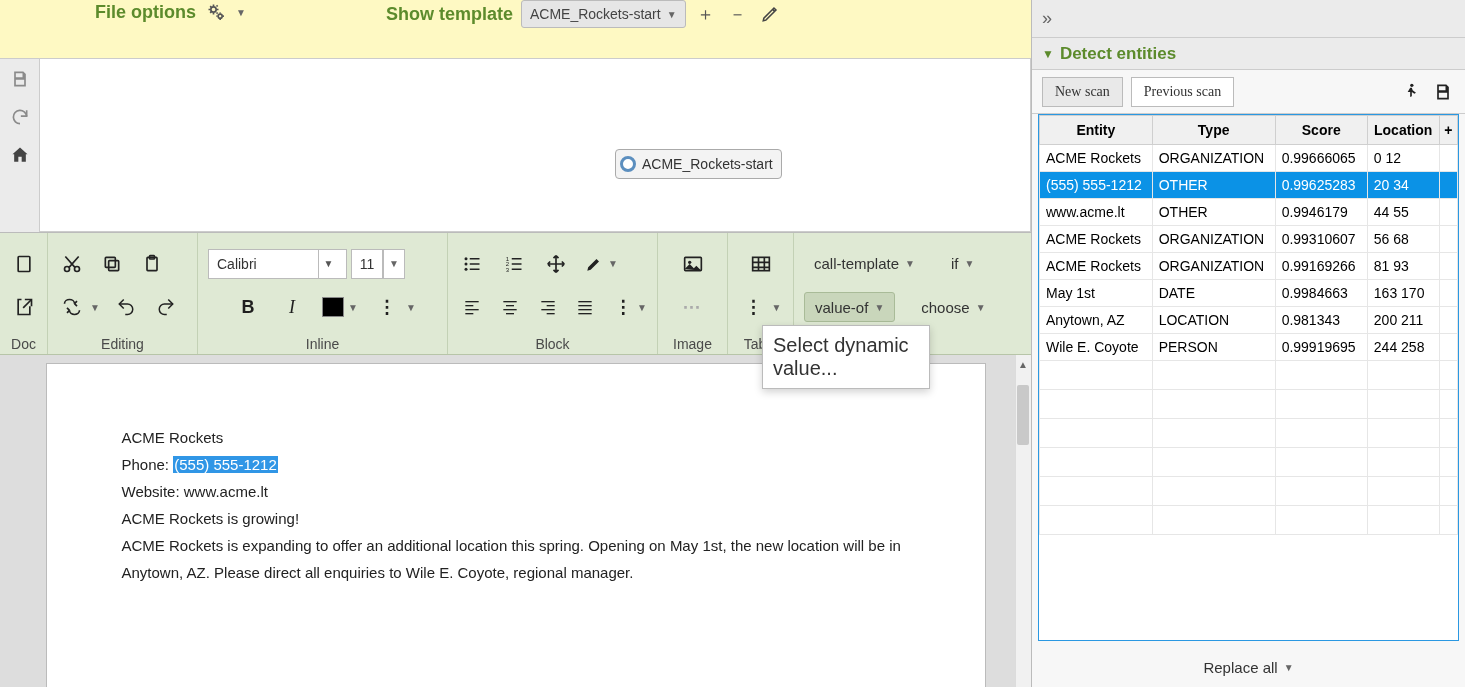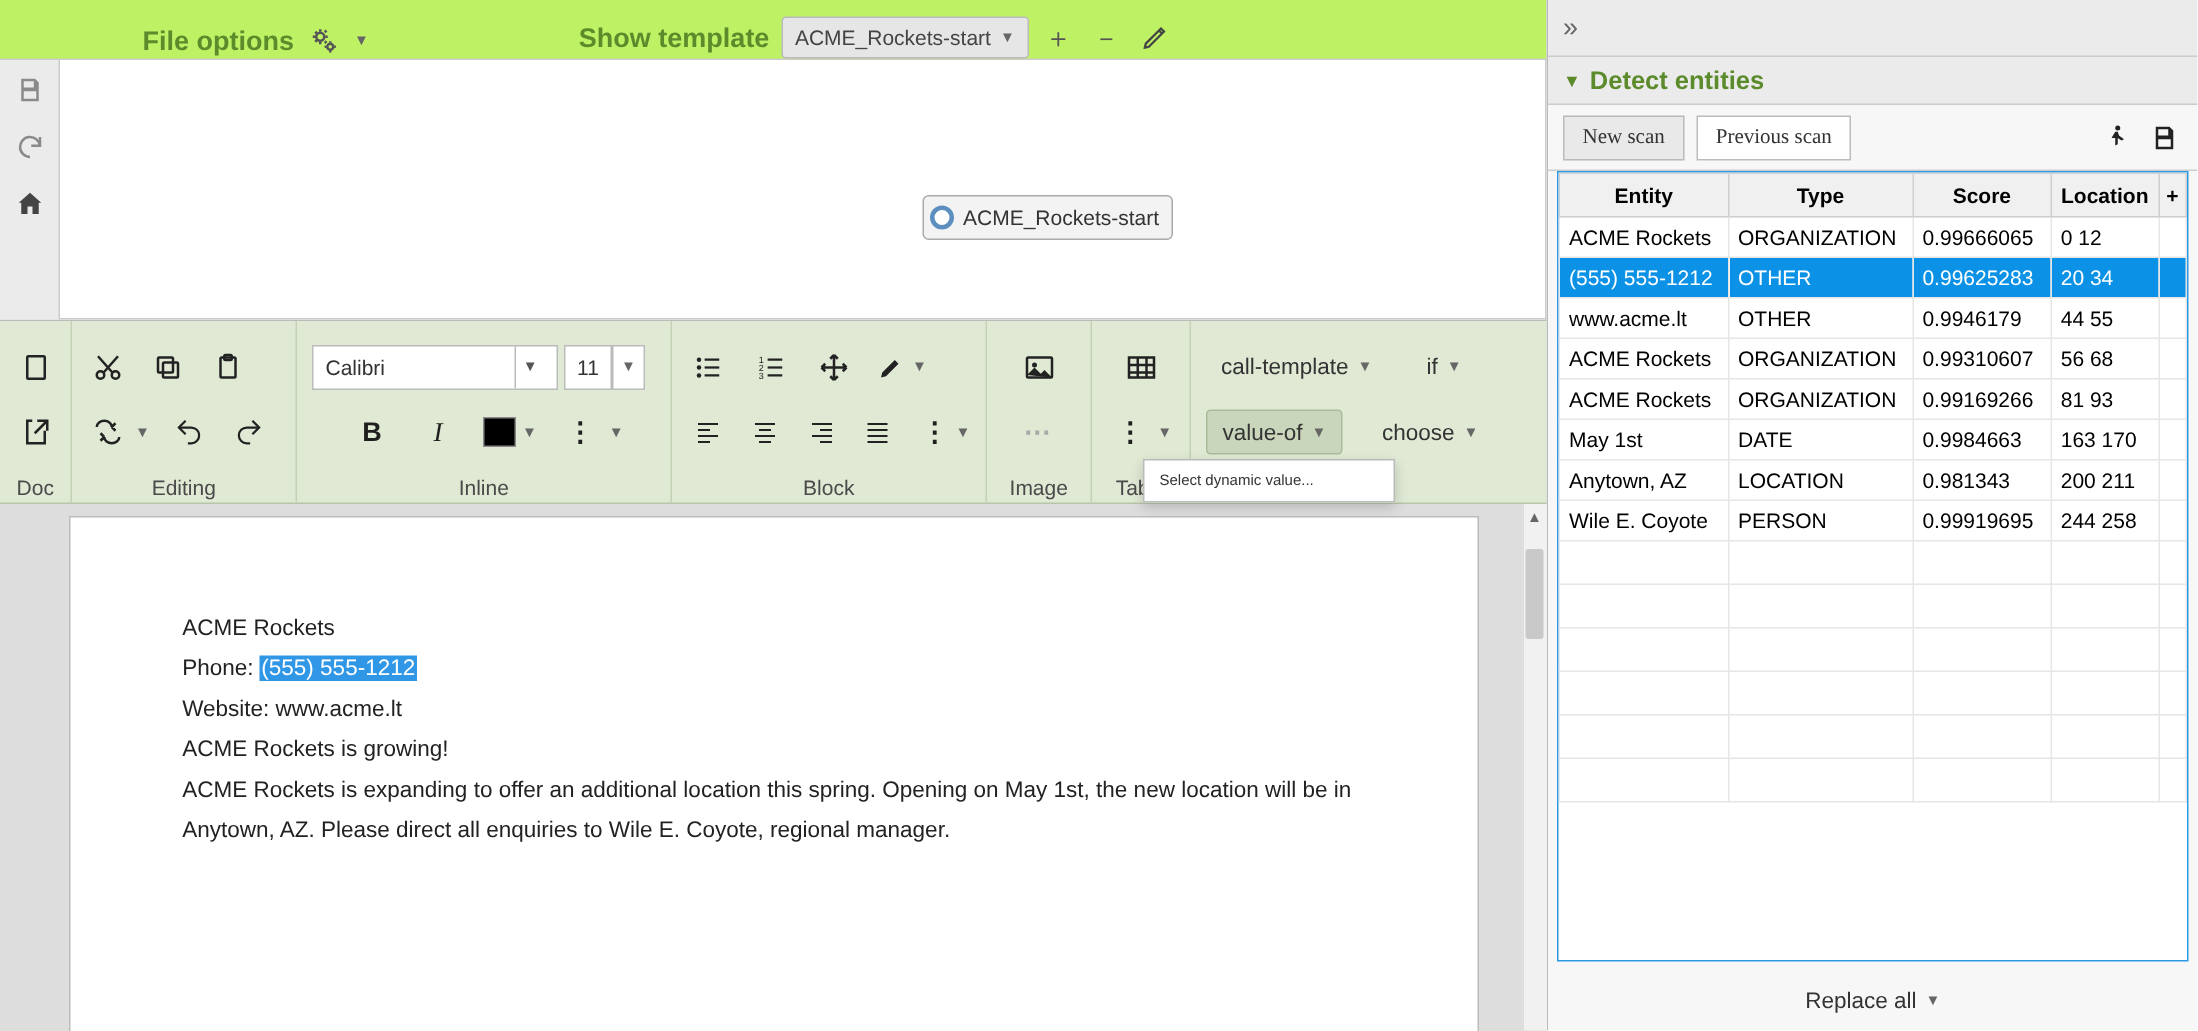--- a/index.html
+++ b/index.html
@@ -2,21 +2,21 @@
 <html><head>
 <meta charset="utf-8">
 <style>
 * { box-sizing: border-box; margin: 0; padding: 0; font-family: 'Segoe UI', Arial, sans-serif; }
 html, body { width: 1465px; height: 687px; overflow: hidden; background: #fff; }
 .app { display: flex; width: 100%; height: 100%; }
 .left-pane { flex: 1; display: flex; flex-direction: column; min-width: 0; }
 .right-pane { width: 434px; border-left: 1px solid #bbb; display: flex; flex-direction: column; background: #f7f7f7; }
 
 
-.header { height: 40px; background: #bef264; border-bottom: 1px solid #ccc; display: flex; align-items: flex-end; }
+.header { height: 59px; background: #fef9c3; border-bottom: 1px solid #ccc; display: flex; align-items: flex-start; }
 .header-left { display: flex; align-items: center; margin-left: 95px; gap: 8px; }
 .header-title-1, .header-title-2 { font-size: 18px; color: #5c8b2c; font-weight: 600; }
 .header-right { display: flex; align-items: center; margin-left: 140px; gap: 8px; }
 .template-select { height: 28px; background: #e6e6e6; border: 1px solid #bbb; border-radius: 3px; padding: 0 8px; display: flex; align-items: center; font-size: 14px; color: #444; cursor: pointer; gap: 6px; }
 .hdr-icon { width: 24px; height: 24px; display: inline-flex; align-items: center; justify-content: center; font-size: 18px; color: #555; }
 .caret { font-size: 10px; color: #666; }
 
 
 .upper-row { display: flex; height: 174px; border-bottom: 1px solid #bbb; }
 .icon-col { width: 40px; background: #ebebeb; border-right: 1px solid #ccc; display: flex; flex-direction: column; align-items: center; padding-top: 10px; gap: 18px; }
@@ -26,26 +26,26 @@
 .node-ring { width: 16px; height: 16px; border: 3px solid #5c8fbf; border-radius: 50%; background: #fff; }
 
 
 .ribbon { background: #dfe9d4; border-bottom: 1px solid #b7c5a8; display: flex; align-items: stretch; height: 122px; position: relative; }
 .rgrp { display: flex; flex-direction: column; border-right: 1px solid #c3d1b5; padding: 6px 10px 0 10px; }
 .rgrp-rows { flex: 1; display: flex; flex-direction: column; justify-content: space-evenly; }
 .rgrp-row { display: flex; align-items: center; gap: 12px; height: 38px; }
 .rlabel { text-align: center; font-size: 14px; color: #4a4a4a; padding: 4px 0 2px; }
 .rbtn { width: 28px; height: 28px; display: inline-flex; align-items: center; justify-content: center; color: #1f1f1f; font-size: 18px; border-radius: 3px; }
 .select { height: 30px; border: 1px solid #bbb; background: #fff; display: flex; align-items: center; padding: 0 8px; font-size: 14px; color: #333; }
-.select.font { width: 164px; }
+.select.font { width: 139px; }
 .select.size { width: 32px; justify-content: center; }
 .select .sel-btn { width: 20px; height: 28px; display: inline-flex; align-items: center; justify-content: center; border-left: 1px solid #bbb; margin-left: auto; font-size: 10px; color: #555; }
 .ribbon .txtbtn { height: 30px; padding: 0 10px; display: inline-flex; align-items: center; gap: 6px; font-size: 15px; color: #333; border-radius: 3px; }
 .ribbon .txtbtn.active { background: #c9d6bb; border: 1px solid #a9bb98; }
-.popup { position: absolute; top: 92px; left: 762px; width: 168px; background: #fff; border: 1px solid #bbb; box-shadow: 0 3px 8px rgba(0,0,0,0.18); padding: 8px 10px; font-size: 10px; color: #333; z-index: 5; }
+.popup { position: absolute; top: 92px; left: 762px; width: 168px; background: #fff; border: 1px solid #bbb; box-shadow: 0 3px 8px rgba(0,0,0,0.18); padding: 8px 10px; font-size: 20px; color: #333; z-index: 5; }
 
 
 .doc-scroll { flex: 1; background: #ddd; overflow: auto; display: flex; justify-content: center; padding-top: 8px; position: relative; }
 .scrolltrack { position: absolute; right: 0; top: 0; bottom: 0; width: 16px; background: #f1f1f1; border-left: 1px solid #dcdcdc; }
 .scrollthumb { position: absolute; right: 2px; top: 30px; width: 12px; height: 60px; background: #c9c9c9; border-radius: 2px; }
 .scrollarrow { position: absolute; right: 0; width: 16px; height: 18px; display: flex; align-items: center; justify-content: center; font-size: 10px; color: #666; }
 .page { width: 940px; min-height: 520px; background: #fff; border: 1px solid #bbb; padding: 60px 75px 40px 75px; font-size: 15px; line-height: 1.8; color: #222; }
 .page .hl { background: #3096e6; color: #fff; padding: 0 1px; }
 
 

